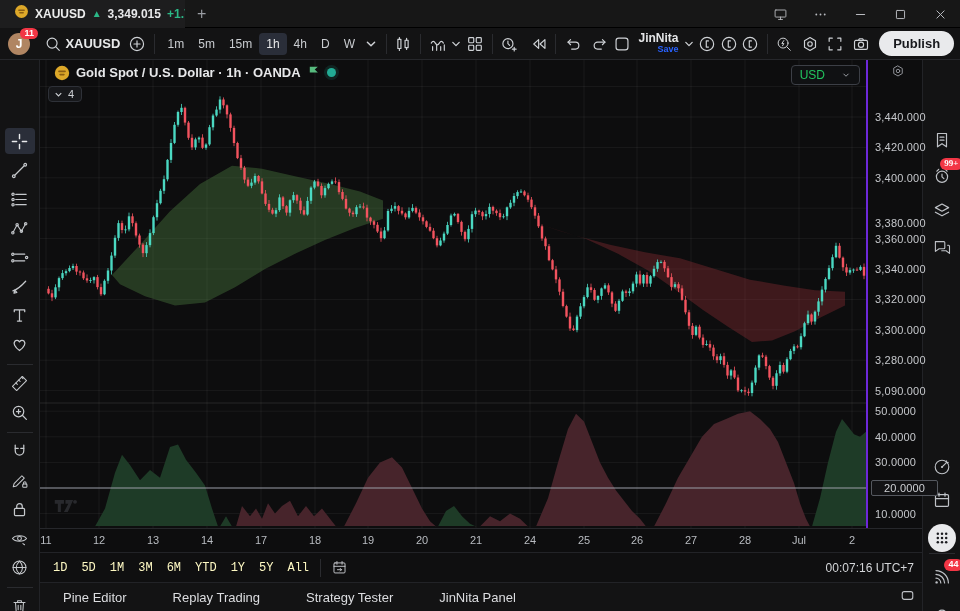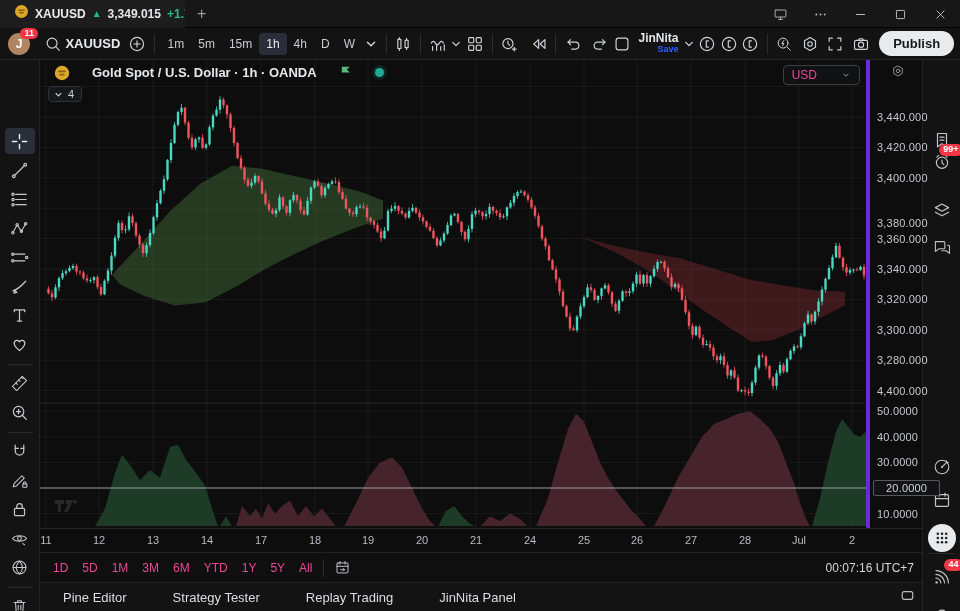--- a/index.html
+++ b/index.html
@@ -46,38 +46,38 @@
   #rightbar { position:absolute; right:0; top:60px; width:38px; height:551px; background:#131314; border-left:1px solid #222327; }
   .rtool { position:absolute; left:50%; transform:translateX(-50%); width:30px; height:28px; display:flex; align-items:center; justify-content:center; color:#bfc2c7; cursor:pointer; }
   .rtool svg { width:20px; height:20px; }
   .rtool .badge { top:-4px; right:-6px; }
   .rtool.appsbtn { width:28px; height:28px; background:#e9eaec; border-radius:50%; color:#1b1c20; }
   .rsep { position:absolute; left:6px; width:26px; height:1px; background:#2a2b2f; }
 
   
   #chart-area { position:absolute; left:40px; top:60px; width:882px; height:492px; background:#0d0d0e; }
   #chart-svg { position:absolute; left:0; top:0; }
-  #price-axis { position:absolute; left:826px; top:0; width:56px; height:468px; border-left:4px solid #6d28d9; font-size:11px; color:#c6c8cc; }
+  #price-axis { position:absolute; left:826px; top:0; width:56px; height:468px; border-left:2px solid #6d28d9; font-size:11px; color:#c6c8cc; }
   .ptick { position:absolute; left:7px; transform:translateY(-50%); letter-spacing:.2px; }
   .ptick.current { border:1px solid #55585f; background:#131315; color:#cfd1d5; padding:1px 12px; border-radius:2px; left:3px; }
   #date-axis { position:absolute; left:0; top:468px; width:882px; height:24px; border-top:1px solid #26272b; font-size:11px; color:#b9bcc1; }
   .dtick { position:absolute; top:5px; transform:translateX(-50%); }
   #axis-gear { position:absolute; left:851px; top:4px; color:#9a9da3; }
   #axis-gear svg { width:14px; height:14px; }
 
-  #legend { position:absolute; left:14px; top:4px; display:flex; align-items:center; gap:22px; font-size:13px; color:#e7e8ea; font-weight:bold; }
+  #legend { position:absolute; left:14px; top:4px; display:flex; align-items:center; gap:6px; font-size:13px; color:#e7e8ea; font-weight:bold; }
   #legend .coin { width:16px; height:16px; }
   #status-dot { width:9px; height:9px; border-radius:50%; background:#22ab94; box-shadow:0 0 0 3px rgba(34,171,148,.15); }
   #collapse-badge { position:absolute; left:8px; top:26px; display:flex; align-items:center; gap:4px; background:#17181b; border:1px solid #2e3138; border-radius:4px; padding:1px 7px 1px 4px; font-size:11px; color:#cfd2d6; cursor:pointer; }
-  #usd-box { position:absolute; right:62px; top:5px; display:flex; align-items:center; gap:24px; border:1px solid #3c3f46; border-radius:4px; padding:2px 8px; font-size:12px; color:#ec4899; background:#101113; cursor:pointer; }
+  #usd-box { position:absolute; right:62px; top:5px; display:flex; align-items:center; gap:16px; border:1px solid #3c3f46; border-radius:4px; padding:2px 8px; font-size:12px; color:#22c55e; background:#101113; cursor:pointer; }
   #watermark { position:absolute; left:14px; top:438px; opacity:.9; }
 
   
   #bottombar1 { position:absolute; left:40px; top:552px; width:882px; height:30px; background:#0f0f10; border-top:1px solid #222327; display:flex; align-items:center; font-size:12px; }
-  .rangebtn { color:#ec4899; padding:4px 7px; border-radius:4px; cursor:pointer; }
+  .rangebtn { color:#fef9c3; padding:4px 7px; border-radius:4px; cursor:pointer;font-family:Liberation Mono, monospace; }
   #goto-date { margin-left:6px; color:#c9ccd0; display:flex; align-items:center; }
   #goto-date svg { width:17px; height:17px; }
   #clock { margin-left:auto; margin-right:8px; color:#d4d6d9; font-size:12px; }
   .bsep { width:1px; height:18px; background:#2a2b2f; margin:0 4px; }
   #bottombar2 { position:absolute; left:40px; top:582px; width:882px; height:29px; background:#131314; border-top:1px solid #222327; display:flex; align-items:center; font-size:13px; }
   .btab { color:#dcdde0; padding:5px 14px; margin:0 9px; cursor:pointer; white-space:nowrap; }
   #bb2-icons { margin-left:auto; display:flex; align-items:center; gap:10px; margin-right:6px; color:#bfc2c7; }
   #bb2-icons svg { width:17px; height:17px; }
 </style>
 </head>
@@ -391,21 +391,21 @@
       </div>
     </div>
 
   <div id="rightbar">
       <div class="rtool" style="top: 66px;">
         <svg viewBox="0 0 20 20" fill="none" stroke="currentColor" stroke-width="1.2" stroke-linecap="round" stroke-linejoin="round">
           <path d="M5.5 3.5h9v13.3l-4.5-3.1-4.5 3.1z"></path>
           <path d="M8 7.2h4M8 10.2h4"></path>
         </svg>
       </div>
-      <div class="rtool" style="top: 88px;">
+      <div class="rtool" style="top: 102px; font-family: Liberation Serif, serif;">
         <svg viewBox="0 0 20 20" fill="none" stroke="currentColor" stroke-width="1.2" stroke-linecap="round" stroke-linejoin="round">
           <circle cx="10" cy="10.8" r="5.6"></circle>
           <path d="M10 8.2v2.6l1.9 1.9M4.9 5.2l1.8-1.9M15.1 5.2l-1.8-1.9"></path>
         </svg>
         <span class="badge">99+</span>
       </div>
       <div class="rtool" style="top: 137px;">
         <svg viewBox="0 0 20 20" fill="none" stroke="currentColor" stroke-width="1.2" stroke-linecap="round" stroke-linejoin="round">
           <path d="M10 3l6.6 3.6L10 10.2 3.4 6.6z"></path>
           <path d="M3.4 11.2l6.6 3.6 6.6-3.6"></path>
@@ -1019,21 +1019,21 @@
     <div id="price-axis">
         <div class="ptick" style="top: 57px;">3,440.000</div>
         <div class="ptick" style="top: 87.4px;">3,420.000</div>
         <div class="ptick" style="top: 117.8px;">3,400.000</div>
         <div class="ptick" style="top: 163px;">3,380.000</div>
         <div class="ptick" style="top: 178.6px;">3,360.000</div>
         <div class="ptick" style="top: 209px;">3,340.000</div>
         <div class="ptick" style="top: 239.4px;">3,320.000</div>
         <div class="ptick" style="top: 269.8px;">3,300.000</div>
         <div class="ptick" style="top: 300.2px;">3,280.000</div>
-        <div class="ptick" style="top: 330.6px;">4,400.000</div>
+        <div class="ptick" style="top: 330.6px;">5,090.000</div>
         <div class="ptick" style="top: 351.2px;">50.0000</div>
         <div class="ptick" style="top: 376.8px;">40.0000</div>
         <div class="ptick" style="top: 402.4px;">30.0000</div>
         <div class="ptick" style="top: 453.6px; text-align: right;">10.0000</div>
         <div class="ptick current" style="top: 428px;">20.0000</div>
       </div>
     <div id="date-axis">
         <div class="dtick" style="left: 6px;">11</div>
         <div class="dtick" style="left: 59px;">12</div>
         <div class="dtick" style="left: 113px;">13</div>
@@ -1076,22 +1076,22 @@
           <rect x="3.5" y="4.6" width="13" height="11.8" rx="1.2"></rect>
           <path d="M3.5 8.6h13M7 3v3.2M13 3v3.2M7.6 12.6h4.8M10.9 11.1l1.5 1.5-1.5 1.5"></path>
         </svg>
       </span>
     <span id="clock">00:07:16 UTC+7</span>
   </div>
 
   <div id="bottombar2">
     <span id="btab-group" style="display:flex;align-items:center">
         <span class="btab">Pine Editor</span>
+        <span class="btab">Replay Trading</span>
         <span class="btab">Strategy Tester</span>
-        <span class="btab">Replay Trading</span>
         <span class="btab">JinNita Panel</span>
       </span>
     <span id="bb2-icons">
       <span><svg viewBox="0 0 20 20" fill="none" stroke="currentColor" stroke-width="1.3" stroke-linecap="round" stroke-linejoin="round">
             <rect x="3.8" y="5.4" width="12.4" height="9.2" rx="2.4"></rect>
           </svg></span>
     </span>
   </div>
 
 </div>

